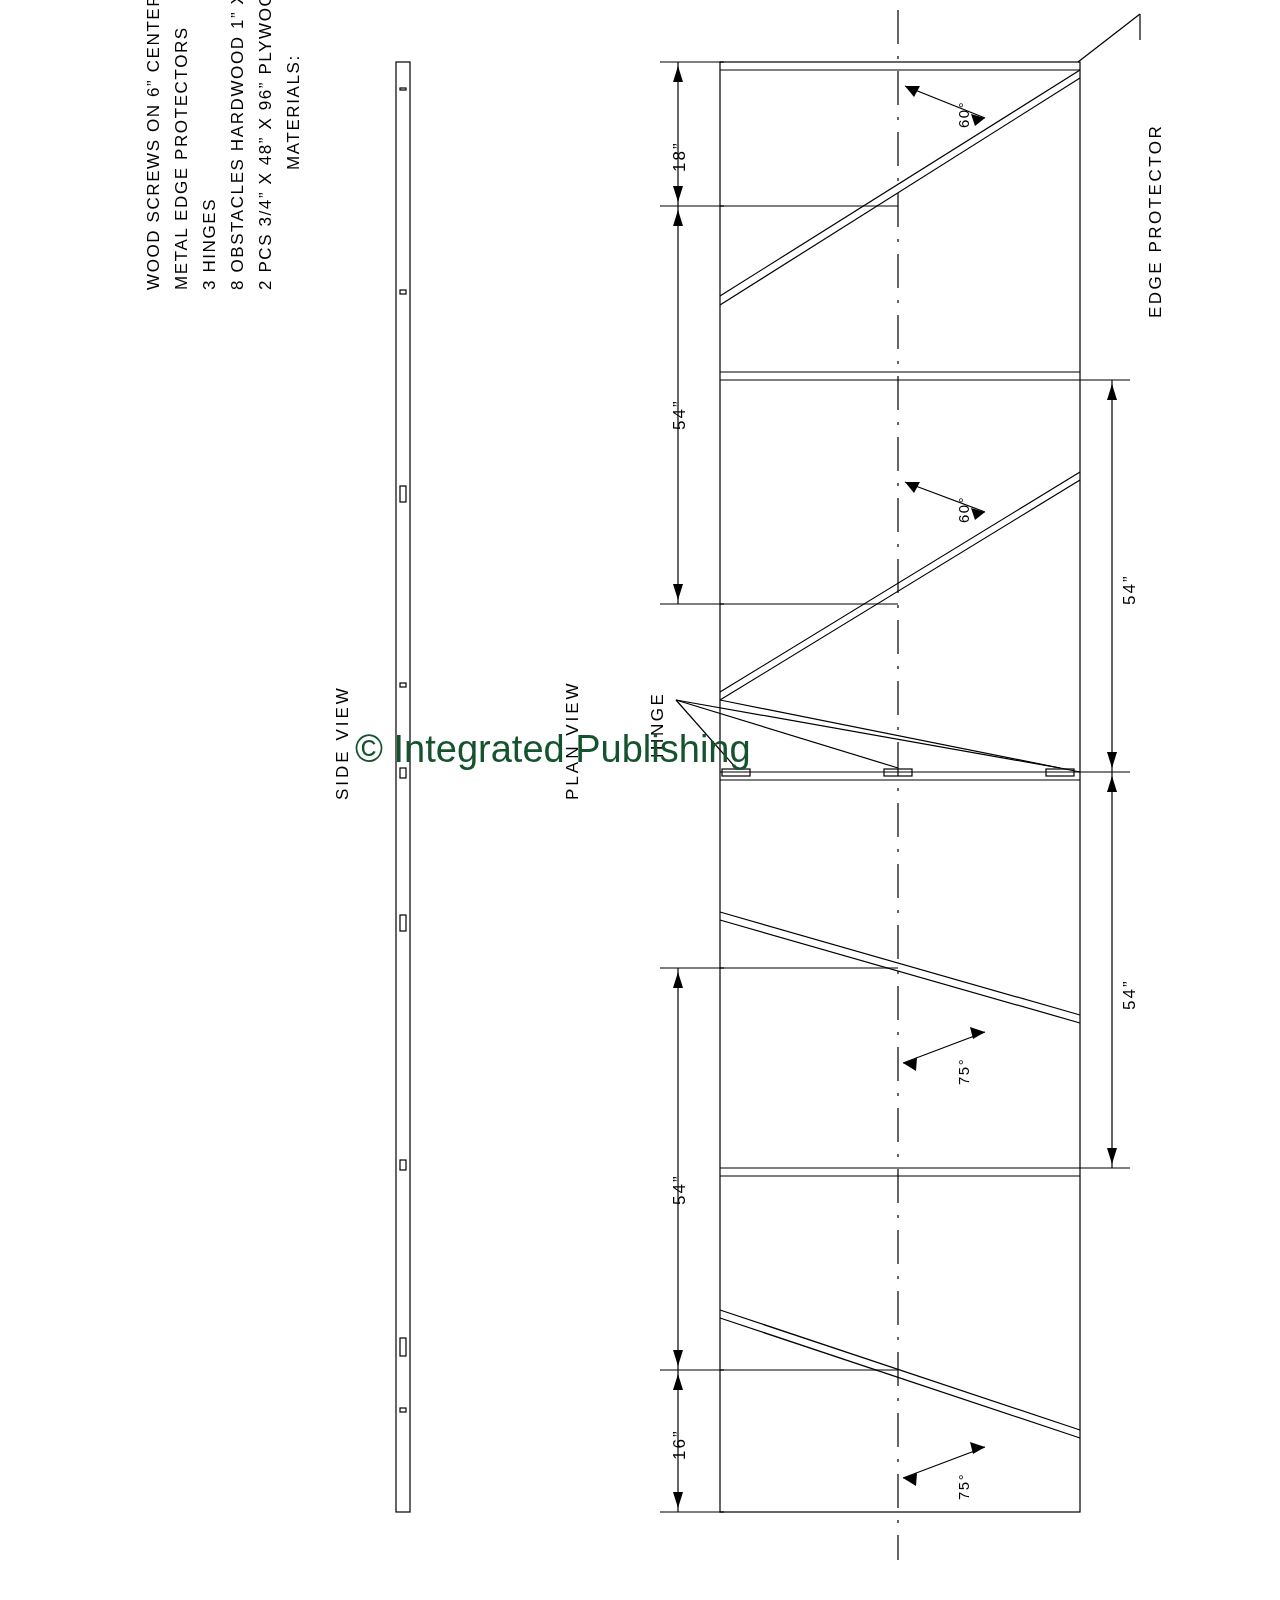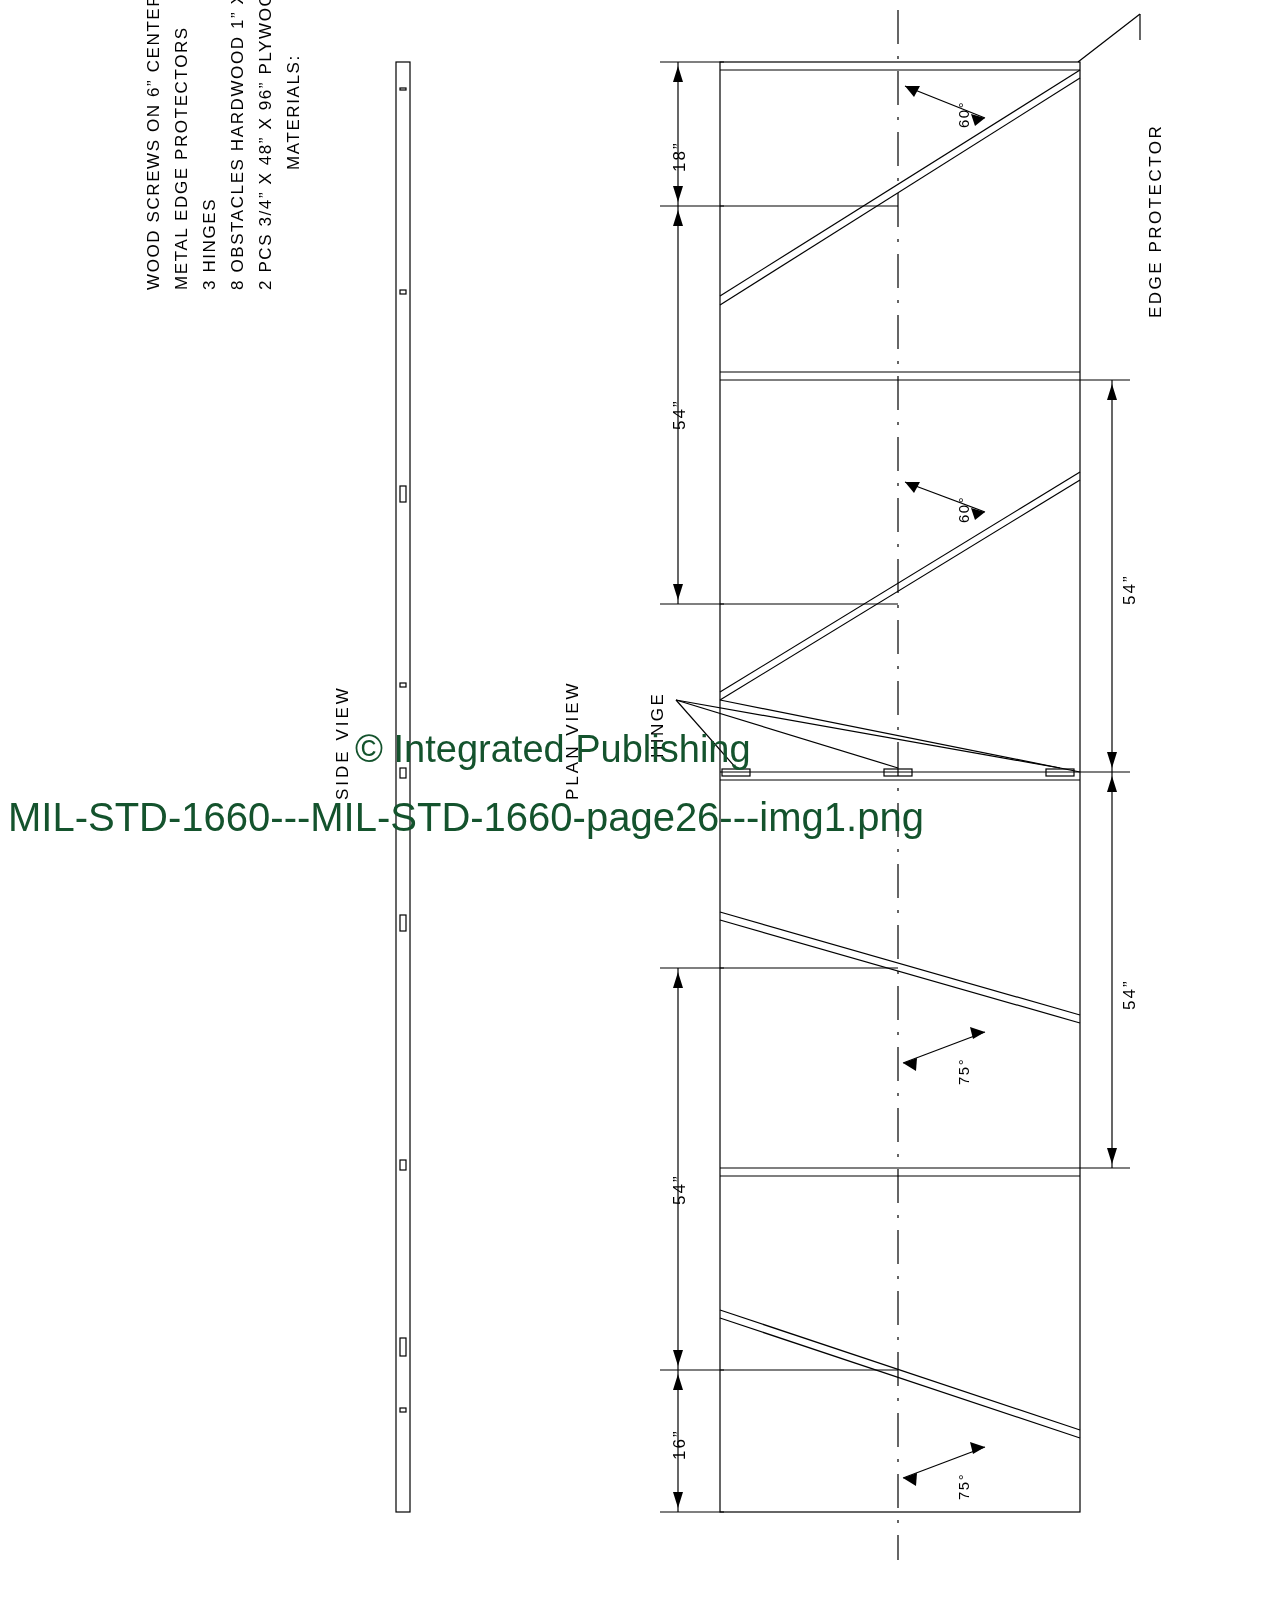--- a/index.html
+++ b/index.html
@@ -224,15 +224,14 @@
   <div class="vtext viewname" style="left:333px; top:800px;">SIDE VIEW</div>
 
   <div class="vtext mat" style="left:284px; top:170px;">MATERIALS:</div>
   <div class="vtext mat" style="left:256px; top:290px;">2  PCS  3/4”  X  48”  X  96”  PLYWOOD</div>
   <div class="vtext mat" style="left:228px; top:290px;">8  OBSTACLES   HARDWOOD  1”  X  1”  X  48”  OR  GREATER</div>
   <div class="vtext mat" style="left:200px; top:290px;">3  HINGES</div>
   <div class="vtext mat" style="left:172px; top:290px;">METAL  EDGE  PROTECTORS</div>
   <div class="vtext mat" style="left:144px; top:290px;">WOOD  SCREWS  ON  6”  CENTERS  FROM  UNDERSIDE</div>
 
   <div class="wm wm1">© Integrated Publishing</div>
-  <div class="wm wm2">MIL-STD-1660---MIL-STD-1660-page26---img1.png</div>
 
 </div>
 
 </body></html>

